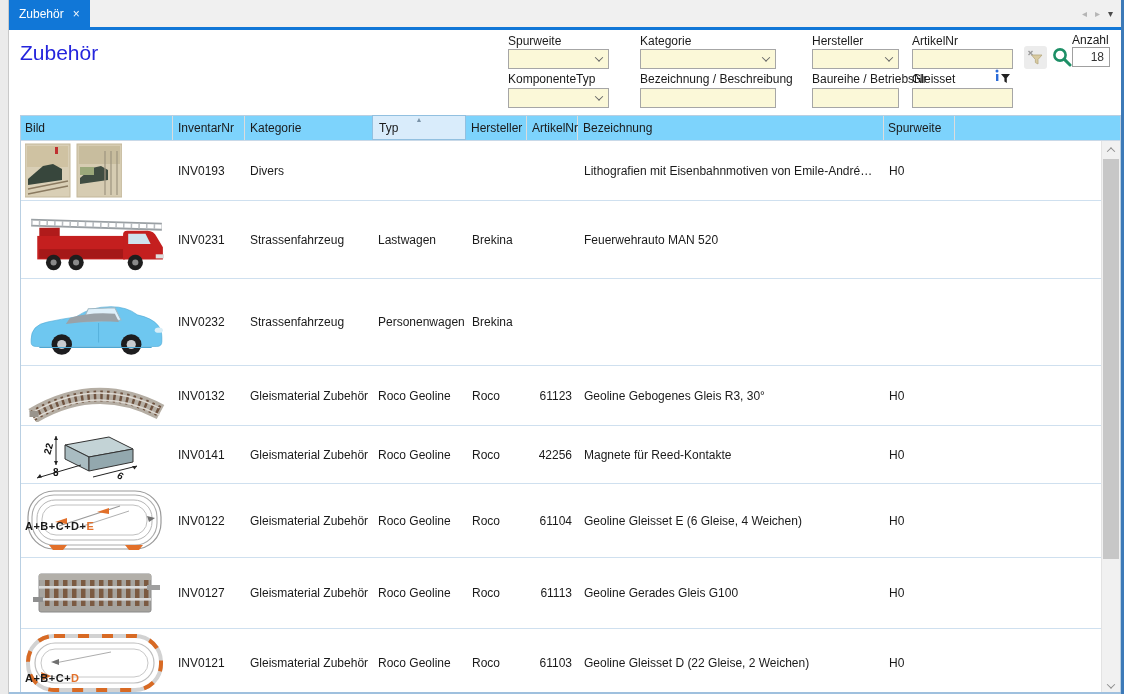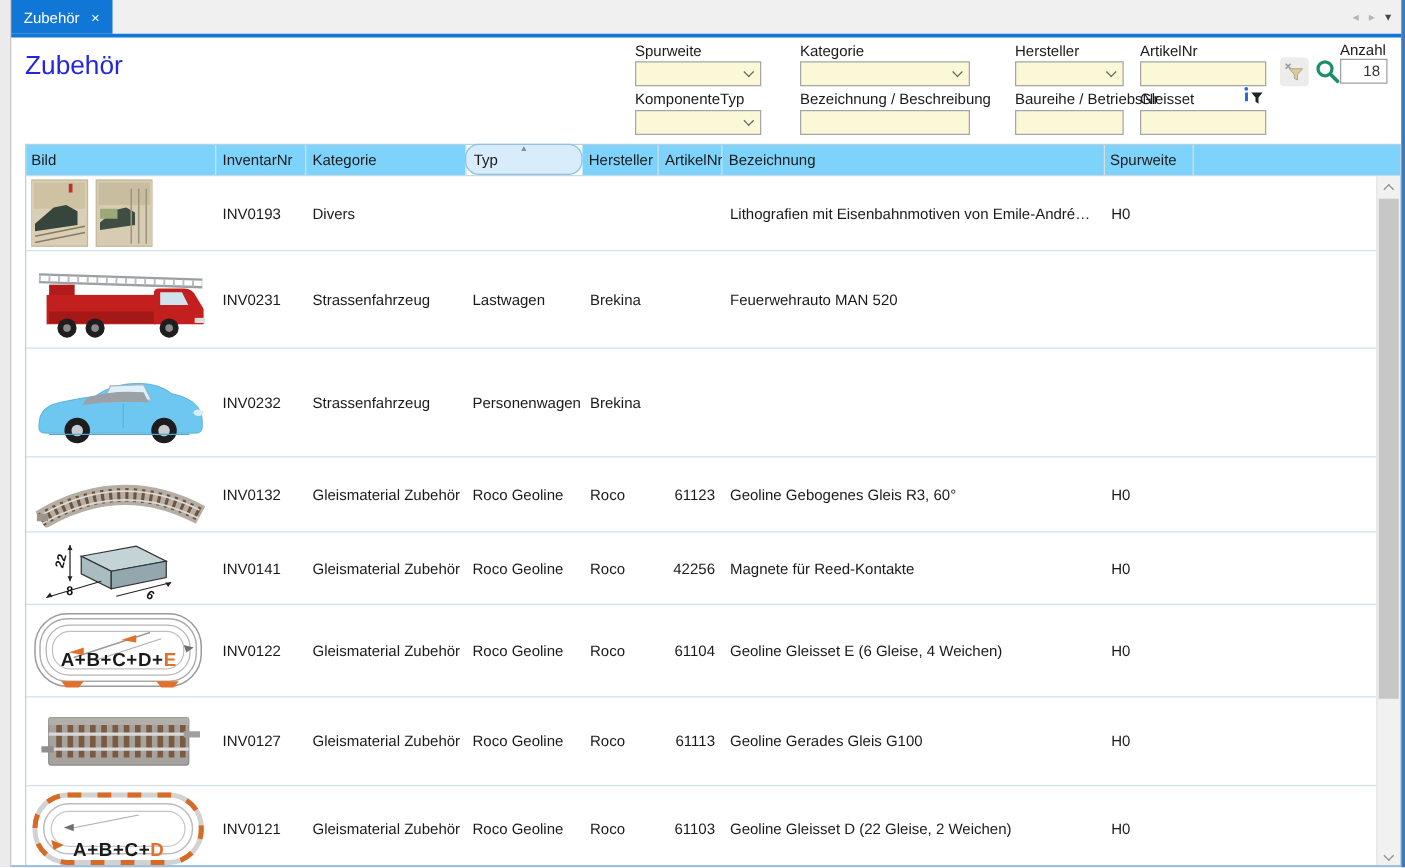--- a/index.html
+++ b/index.html
@@ -34,38 +34,38 @@
   .ghead{display:flex;height:25px;border-bottom:1px solid #c9d9e8;}
   .hcell{display:flex;align-items:center;padding-left:5px;font-size:12px;border-right:1px solid #dcdcdc;
          position:relative;background:#7dd3fc;}
   .hcell.sorted{background:#d9ecfb;border:1px solid #92c0e0;margin:-1px 0 0 -1px;padding-left:6px;}
   .sortglyph{position:absolute;top:0;left:50%;transform:translateX(-50%);font-size:7px;color:#7a93a8;line-height:7px;}
   .row{display:flex;border-bottom:1px solid #cfe0ef;}
   .cell{display:flex;align-items:center;padding-left:5px;font-size:12px;overflow:hidden;white-space:nowrap;}
   .c-bild{width:152px;padding-left:4px;}
   .c-inv{width:72px;}
   .c-kat{width:128px;}
-  .c-typ{width:94px;border-radius:11px;}
+  .c-typ{width:94px;}
   .c-her{width:61px;}
   .c-art{width:51px;justify-content:flex-end;padding-right:7px;padding-left:0;}
   .c-bez{width:306px;}
   .c-spur{width:71px;padding-left:4px;}
   .c-fill{flex:1;}
   .h-art{justify-content:flex-start;padding-left:5px;}
   
   .vscroll{position:absolute;right:0;top:25px;width:19px;height:553px;background:#f1f1f1;border-left:1px solid #e3e3e3;}
   .vscroll .btn{position:absolute;left:0;width:18px;height:17px;display:flex;align-items:center;justify-content:center;}
   .vs-chev{width:6px;height:6px;border-left:1.4px solid #8d8d8d;border-top:1.4px solid #8d8d8d;}
   .up .vs-chev{transform:rotate(45deg) translate(1px,1px);}
   .down{bottom:0;}
   .down .vs-chev{transform:rotate(225deg) translate(1px,1px);}
   .thumb{position:absolute;left:1px;top:18px;width:16px;height:400px;background:#c7c7c7;}
   
   .imgwrap{position:relative;}
-  .planlabel{position:absolute;left:0;width:100%;text-align:center;font-weight:bold;font-size:15px;color:#1a1a1a;letter-spacing:.5px;}
+  .planlabel{position:absolute;left:0;width:100%;text-align:left;font-weight:bold;font-size:11px;color:#1a1a1a;letter-spacing:.5px;}
   .planlabel .accentltr{color:#e2702a;}
   .botline{position:absolute;left:9px;bottom:0;width:1115px;height:2px;background:#9fc0de;}
 </style>
 </head>
 <body>
 
 <div class="frame">
   <div class="gutter"></div>
 
   <div class="tabbar">
@@ -241,21 +241,21 @@
           <path d="M7,42 Q70,6 133,38" stroke="#ded9d2" stroke-width="1.4" fill="none"></path>
           <path d="M7,49 Q70,13 133,45" stroke="#ded9d2" stroke-width="1.4" fill="none"></path>
           <rect x="3" y="41" width="9" height="6" fill="#9a948c"></rect>
         </svg>
       </div>
       <div class="cell c-inv">INV0132</div>
       <div class="cell c-kat">Gleismaterial Zubehör</div>
       <div class="cell c-typ">Roco Geoline</div>
       <div class="cell c-her">Roco</div>
       <div class="cell c-art">61123</div>
-      <div class="cell c-bez">Geoline Gebogenes Gleis R3, 60°</div>
+      <div class="cell c-bez">Geoline Gebogenes Gleis R3, 30°</div>
       <div class="cell c-spur">H0</div>
       <div class="cell c-fill"></div>
     </div>
 
     <div class="row" style="height:58px;">
       <div class="cell c-bild">
         <svg width="118" height="54" viewBox="0 0 118 54">
           <polygon points="40,17 84,9 108,21 64,29" fill="#c3d3d6" stroke="#333" stroke-width="1"></polygon>
           <polygon points="40,17 64,29 64,43 40,31" fill="#a9bcc1" stroke="#333" stroke-width="1"></polygon>
           <polygon points="64,29 108,21 108,34 64,43" fill="#93a8ae" stroke="#333" stroke-width="1"></polygon>

